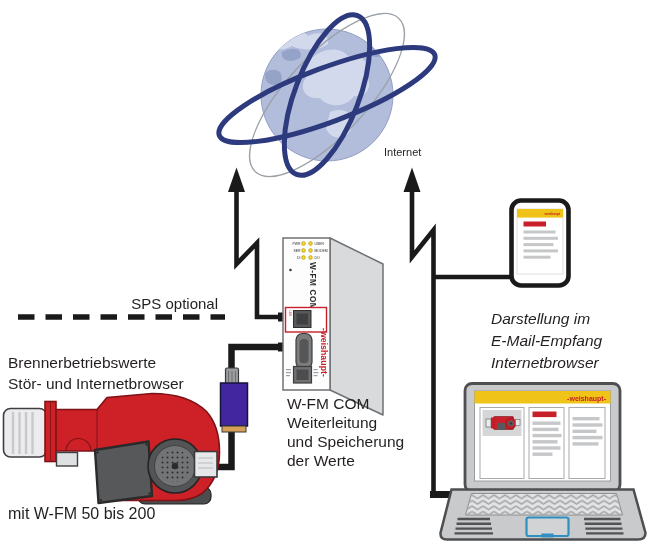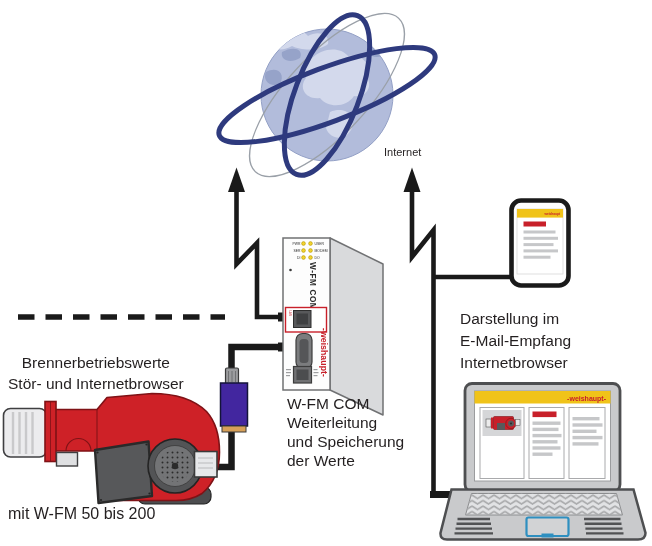--- a/index.html
+++ b/index.html
@@ -5,23 +5,23 @@
   html,body{margin:0;padding:0;background:#fff;}
   .stage{position:relative;width:652px;height:546px;background:#fff;overflow:hidden;
          font-family:"Liberation Sans",sans-serif;color:#231f20;}
   .stage svg{position:absolute;left:0;top:0;}
   svg text{font-family:"Liberation Sans",sans-serif;}
   .label{position:absolute;white-space:nowrap;}
   .www{left:234px;top:80px;font-size:26px;font-weight:bold;letter-spacing:2px;color:#141414;}
   .internet{left:384px;top:146px;font-size:11px;}
   .sps{left:96px;top:295px;width:122px;text-align:right;font-size:15px;}
   .cap{position:absolute;font-size:15.5px;line-height:21px;}
-  .left-caption{left:8px;top:352px;text-align:center;}
+  .left-caption{left:8px;top:352px;}
   .module-caption{left:287px;top:394px;line-height:19px;}
-  .right-caption{left:460px;top:308px;line-height:22px;}
+  .right-caption{left:491px;top:308px;line-height:22px;font-style:italic;}
   .footer-caption{left:8px;top:503px;font-size:16px;line-height:22.5px;}
 </style>
 </head>
 <body>
 
 <div class="stage">
 
 <svg width="652" height="546" viewBox="0 0 652 546">
   <defs>
     <clipPath id="globeclip">
@@ -211,20 +211,21 @@
           <path d="M584.7,523.8 L621.5,523.8"></path>
       <path d="M585.4,528.6 L622.5,528.6"></path>
           <path d="M586,533.4 L623.5,533.4"></path>
     </g>
     <rect x="526.5" y="517.5" width="42" height="18.5" rx="2" fill="#d2d3d5" stroke="#2e8fc0" stroke-width="2.2"></rect>
     <rect x="541.5" y="533.5" width="12" height="4" fill="#2e8fc0"></rect>
   </g>
 </svg>
 
 <div class="label internet">Internet</div>
+<div class="label sps">SPS optional</div>
 
 <div class="cap left-caption">
   <div>Brennerbetriebswerte</div>
   <div>Stör- und Internetbrowser</div>
 </div>
 
 <div class="cap module-caption">
   <div>W-FM COM</div>
   <div>Weiterleitung</div>
   <div>und Speicherung</div>

